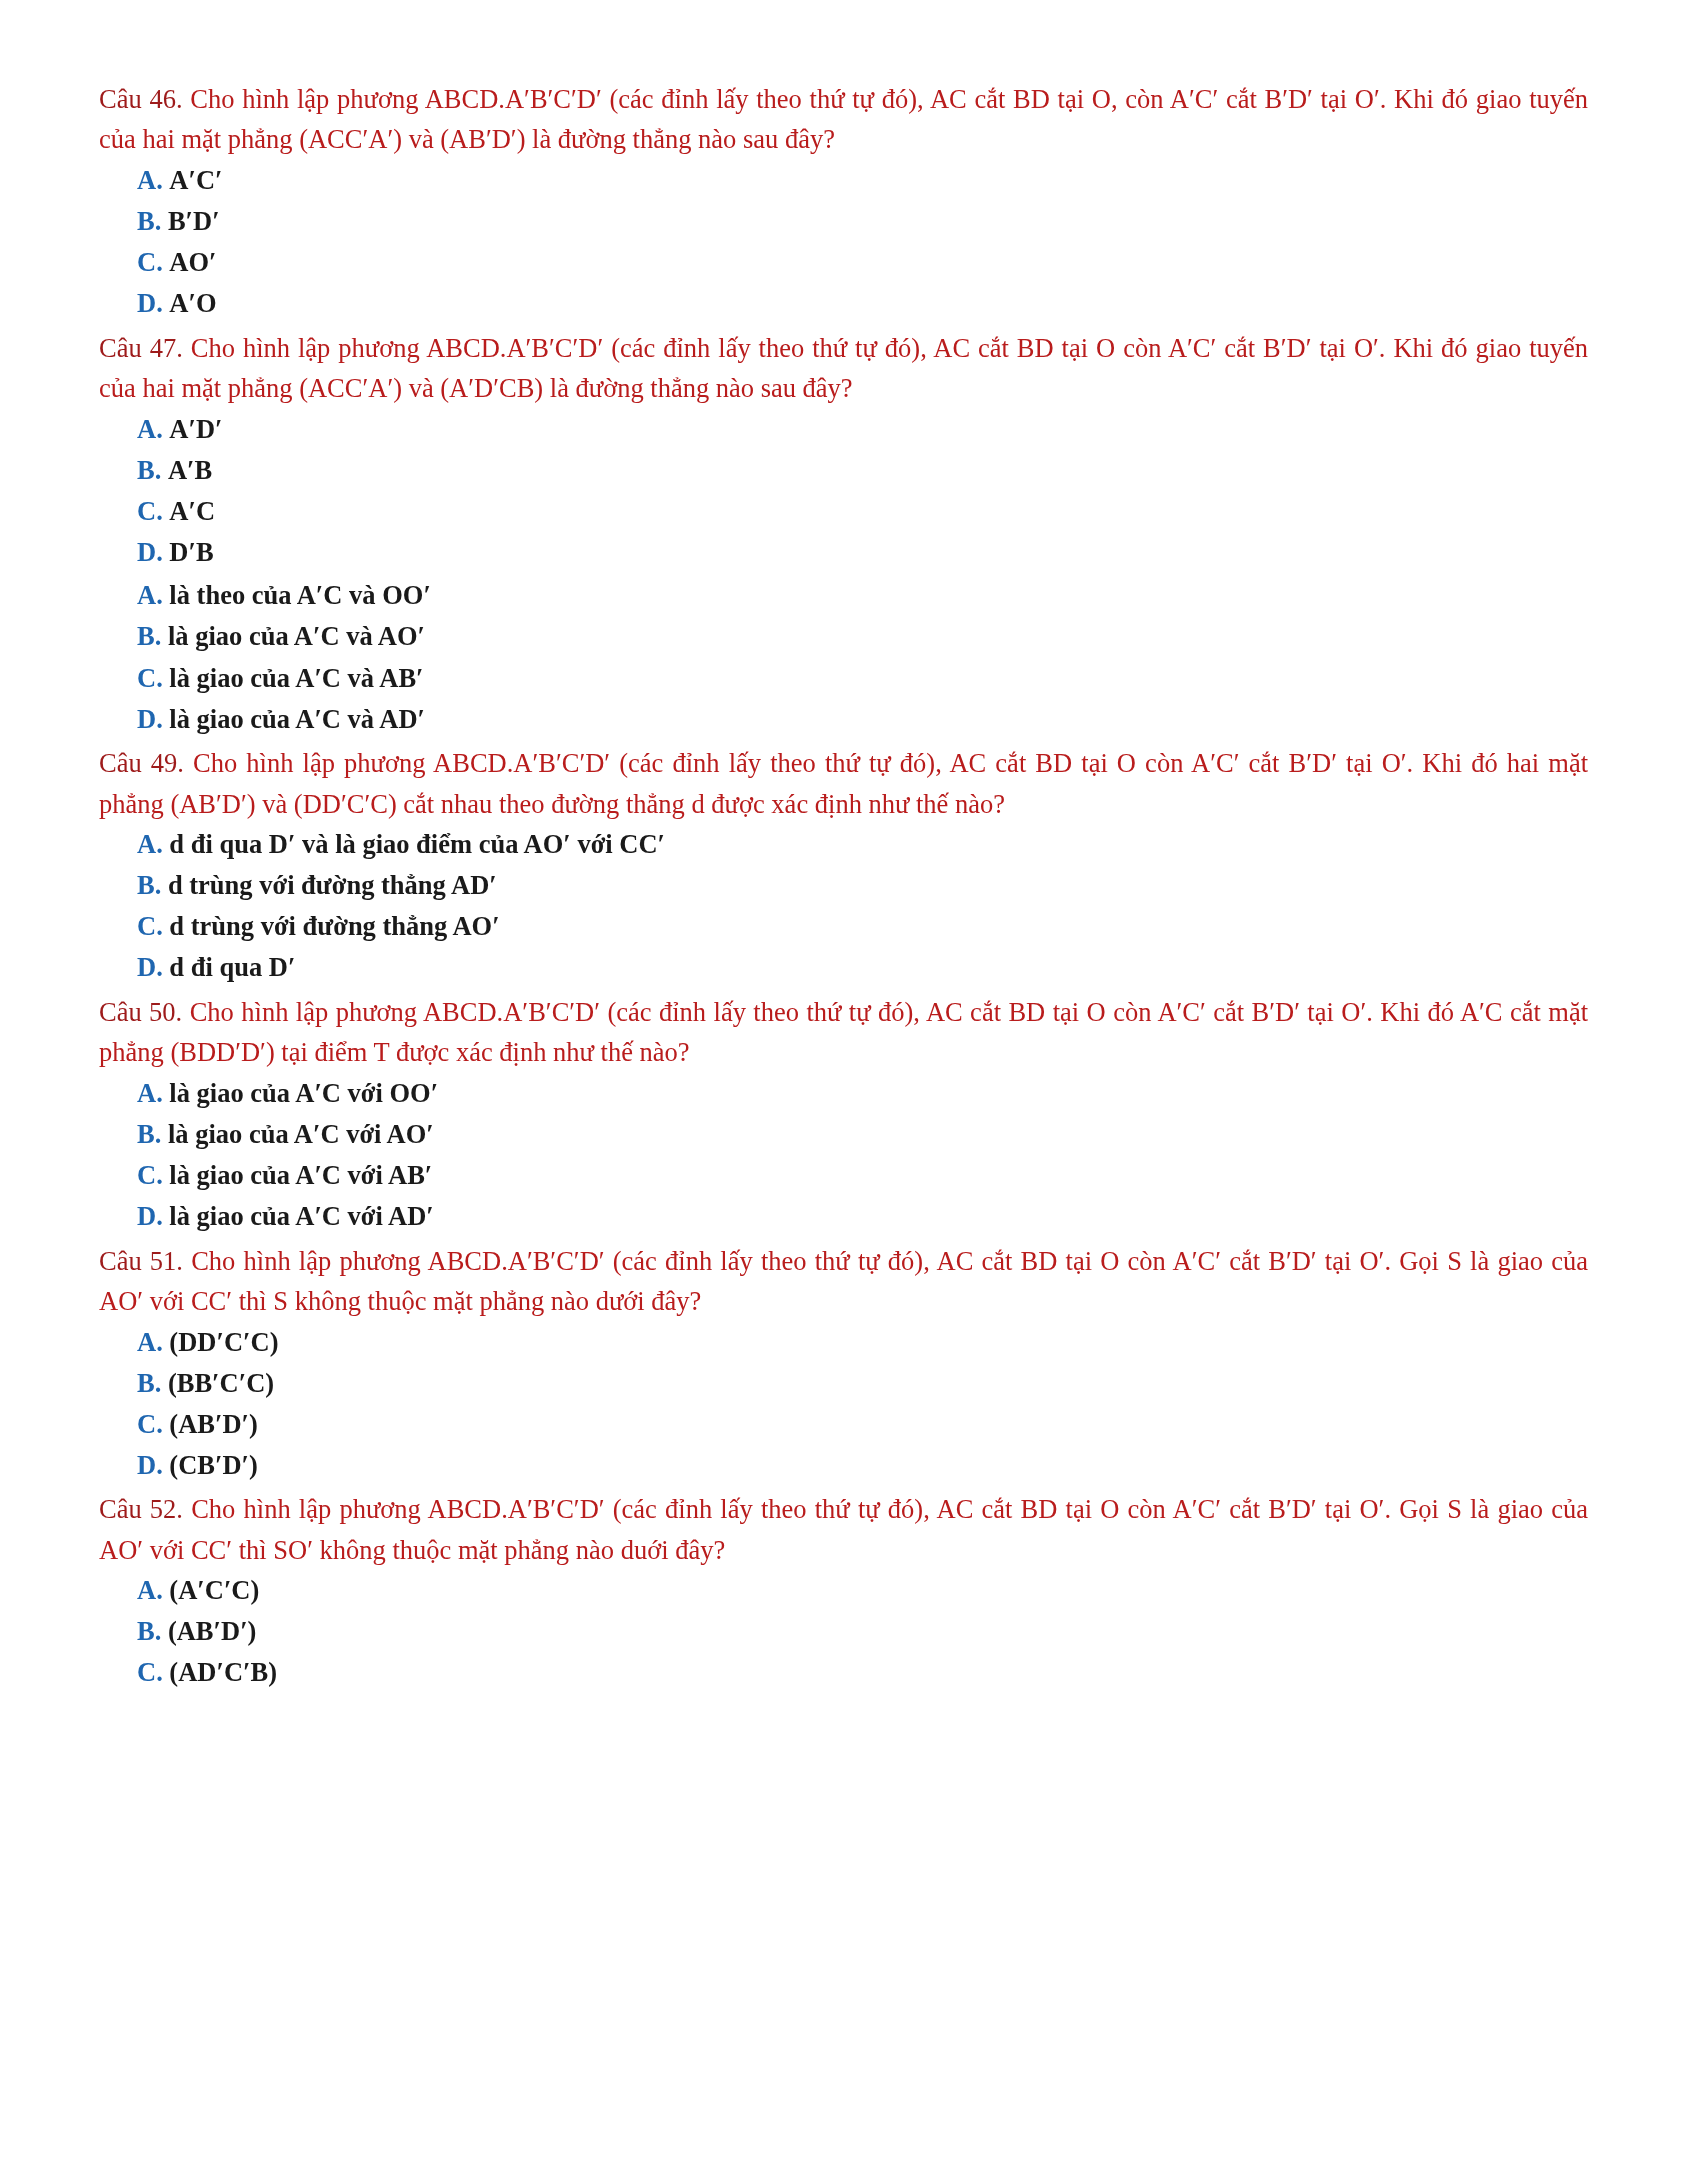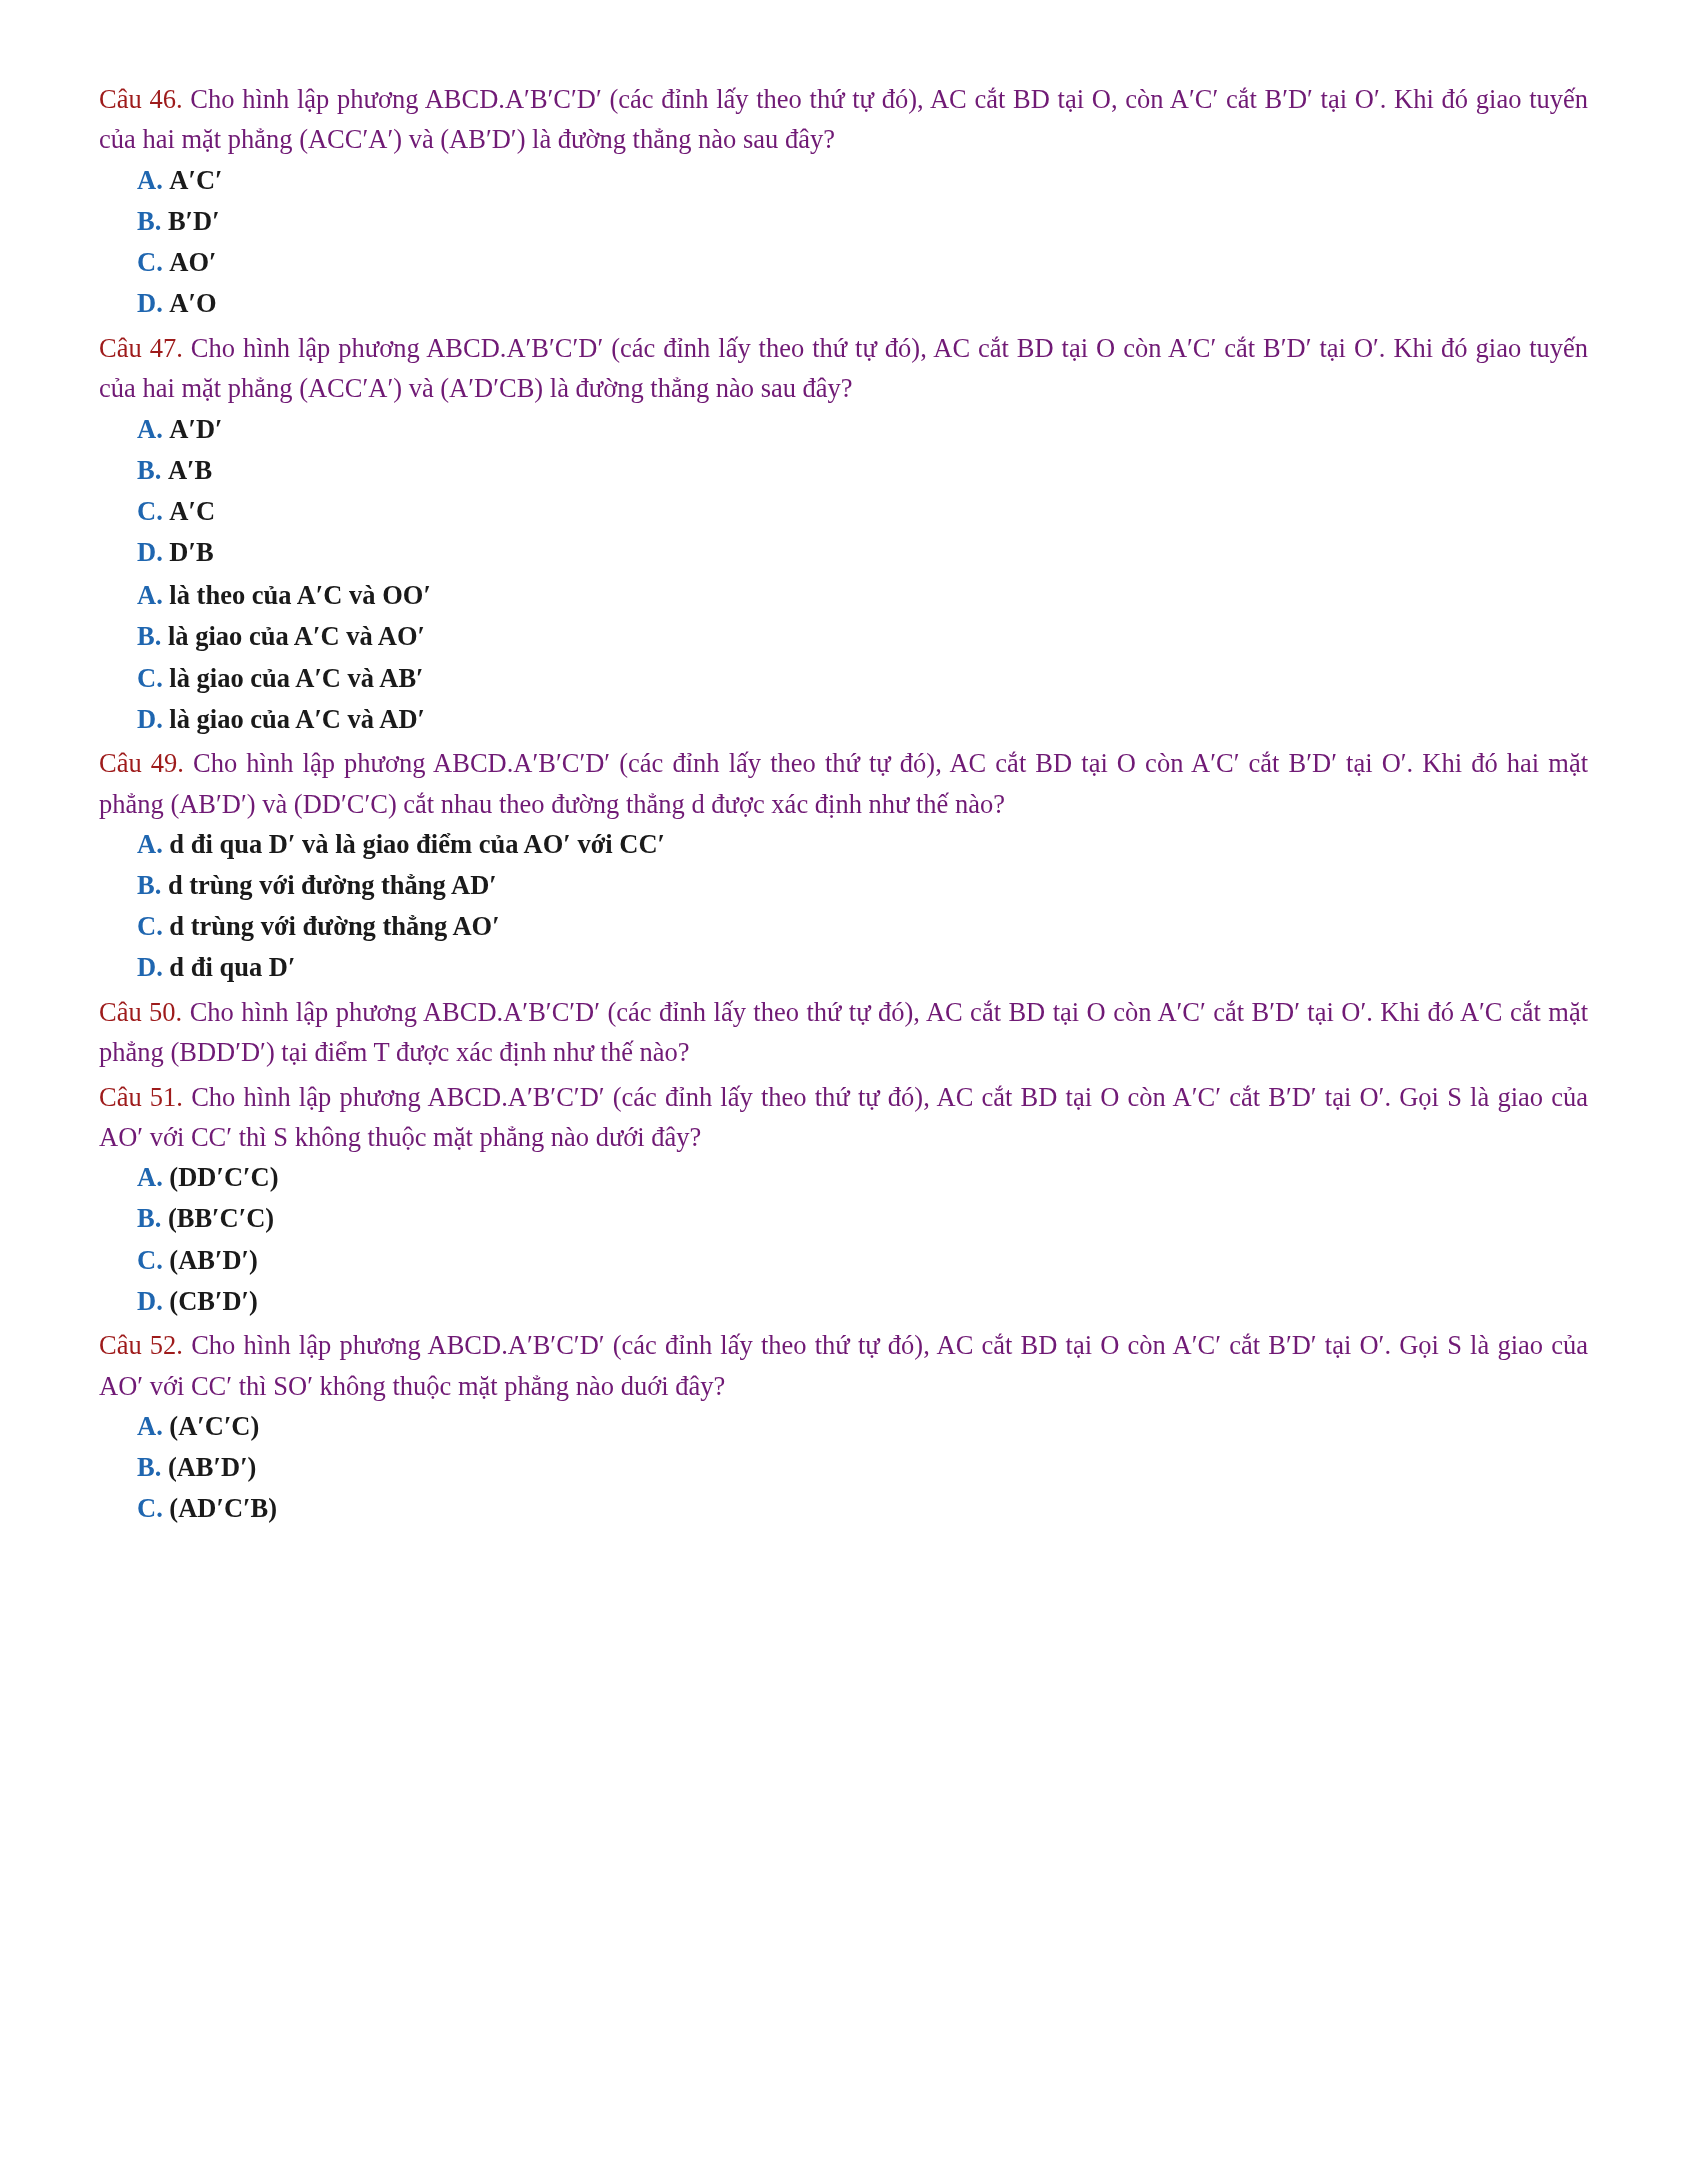--- a/index.html
+++ b/index.html
@@ -29,21 +29,21 @@
     text-justify: inter-word;
     margin: 0 0 1.3px 0;
     hyphens: none;
   }
   .q-label {
     color: #9e1b1b;
     font-weight: normal;
     font-family: "Liberation Serif", "DejaVu Serif", serif;
   }
   .q-text {
-    color: #701a75;
+    color: #b91c1c;
   }
   .options {
     margin: 0;
     padding: 0;
     list-style: none;
   }
   .option {
     font-size: 26.5px;
     line-height: 1.5;
     margin: 0 0 1.3px 0;
@@ -95,20 +95,26 @@
         <p class="q-stem"><span class="q-label">Câu 49.</span> <span class="q-text">Cho hình lập phương ABCD.A′B′C′D′ (các đỉnh lấy theo thứ tự đó), AC cắt BD tại O còn A′C′ cắt B′D′ tại O′. Khi đó hai mặt phẳng (AB′D′) và (DD′C′C) cắt nhau theo đường thẳng d được xác định như thế nào?</span></p>
         <ul class="options">
           <li class="option"><span class="opt-key">A.</span><span class="opt-text">d đi qua D′ và là giao điểm của AO′ với CC′</span></li>
           <li class="option"><span class="opt-key">B.</span><span class="opt-text">d trùng với đường thẳng AD′</span></li>
           <li class="option"><span class="opt-key">C.</span><span class="opt-text">d trùng với đường thẳng AO′</span></li>
           <li class="option"><span class="opt-key">D.</span><span class="opt-text">d đi qua D′</span></li>
         </ul>
       </div>
       <div class="question-block">
         <p class="q-stem"><span class="q-label">Câu 50.</span> <span class="q-text">Cho hình lập phương ABCD.A′B′C′D′ (các đỉnh lấy theo thứ tự đó), AC cắt BD tại O còn A′C′ cắt B′D′ tại O′. Khi đó A′C cắt mặt phẳng (BDD′D′) tại điểm T được xác định như thế nào?</span></p>
+        <ul class="options">
+          <li class="option"><span class="opt-key">A.</span><span class="opt-text">là giao của A′C với OO′</span></li>
+          <li class="option"><span class="opt-key">B.</span><span class="opt-text">là giao của A′C với AO′</span></li>
+          <li class="option"><span class="opt-key">C.</span><span class="opt-text">là giao của A′C với AB′</span></li>
+          <li class="option"><span class="opt-key">D.</span><span class="opt-text">là giao của A′C với AD′</span></li>
+        </ul>
       </div>
       <div class="question-block">
         <p class="q-stem"><span class="q-label">Câu 51.</span> <span class="q-text">Cho hình lập phương ABCD.A′B′C′D′ (các đỉnh lấy theo thứ tự đó), AC cắt BD tại O còn A′C′ cắt B′D′ tại O′. Gọi S là giao của AO′ với CC′ thì S không thuộc mặt phẳng nào dưới đây?</span></p>
         <ul class="options">
           <li class="option"><span class="opt-key">A.</span><span class="opt-text">(DD′C′C)</span></li>
           <li class="option"><span class="opt-key">B.</span><span class="opt-text">(BB′C′C)</span></li>
           <li class="option"><span class="opt-key">C.</span><span class="opt-text">(AB′D′)</span></li>
           <li class="option"><span class="opt-key">D.</span><span class="opt-text">(CB′D′)</span></li>
         </ul>
       </div>

